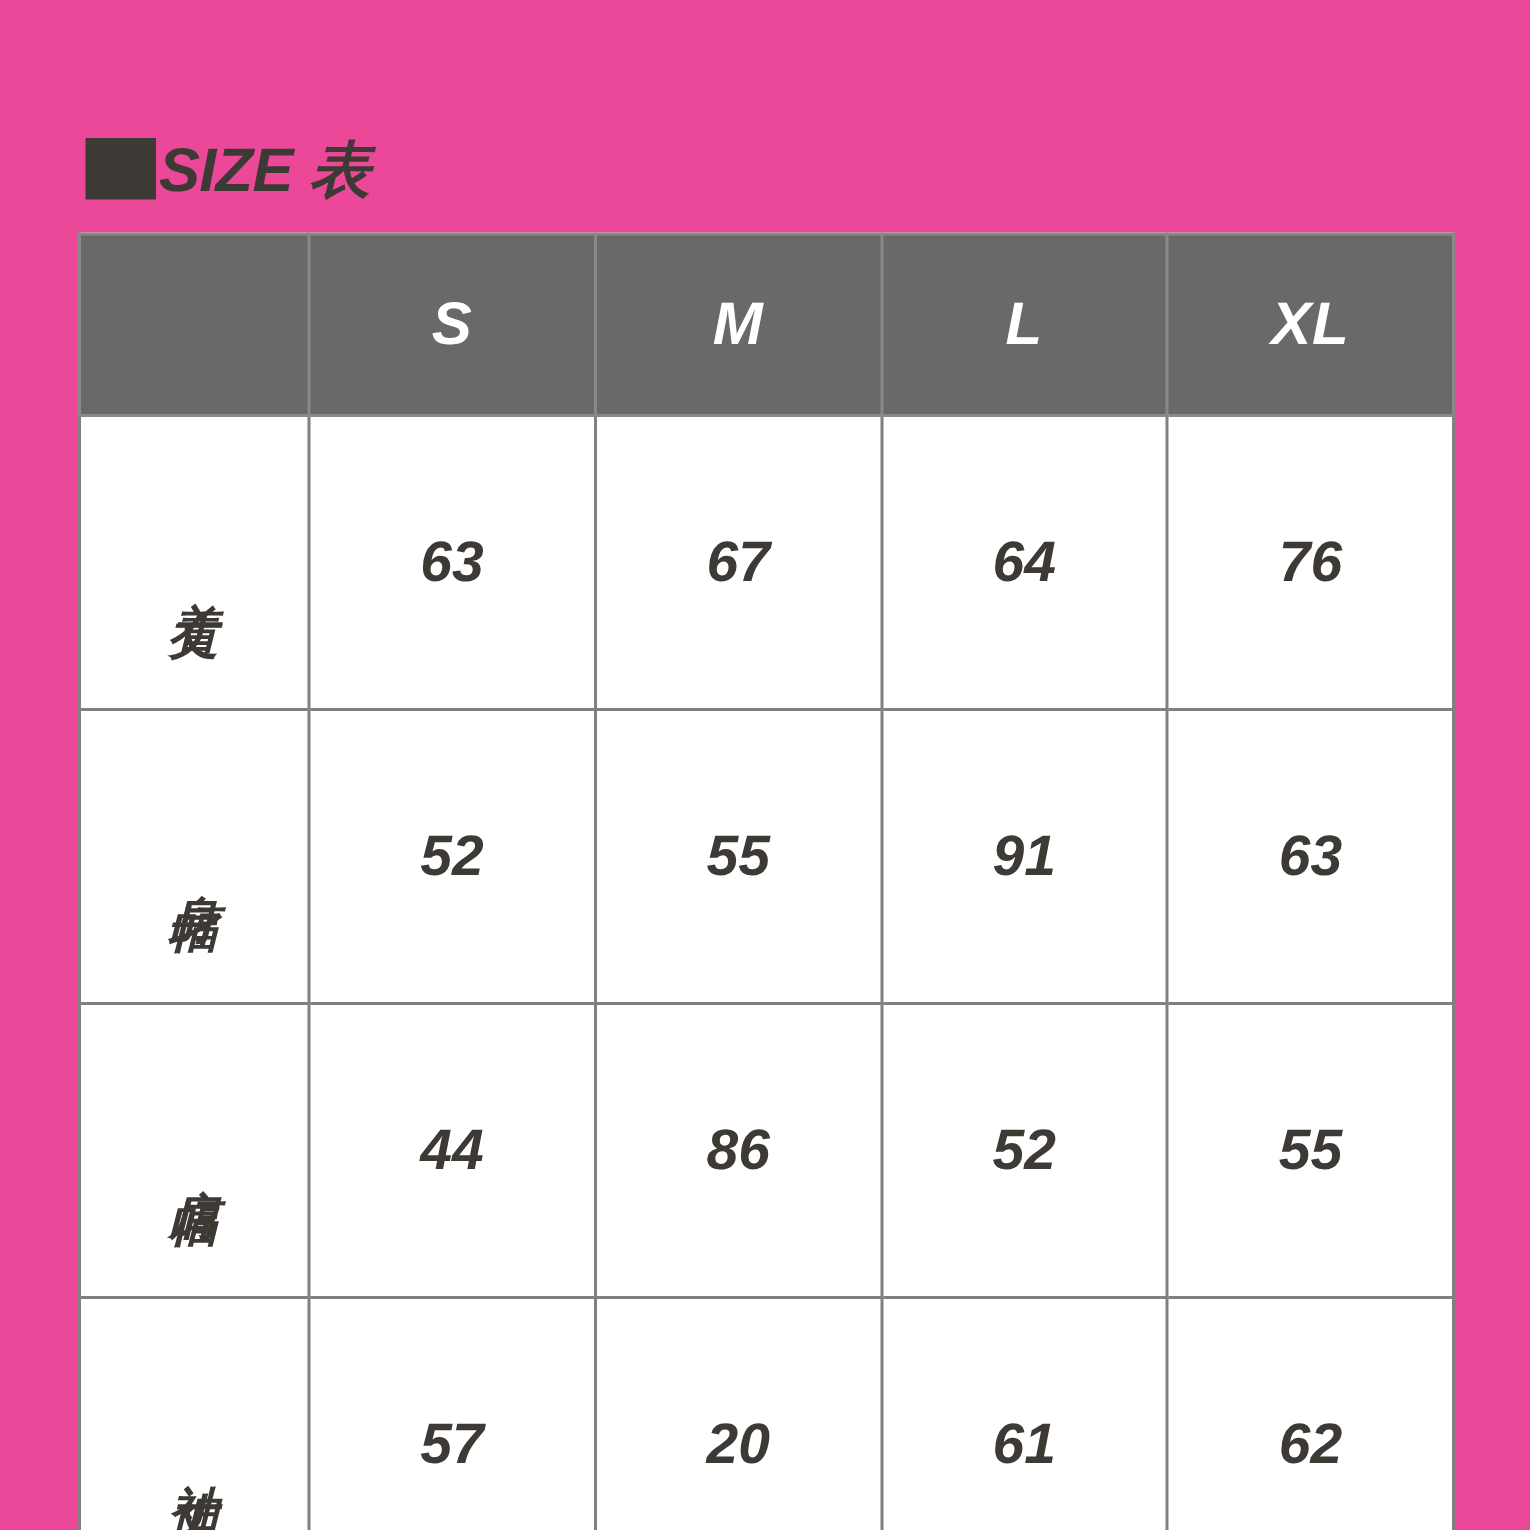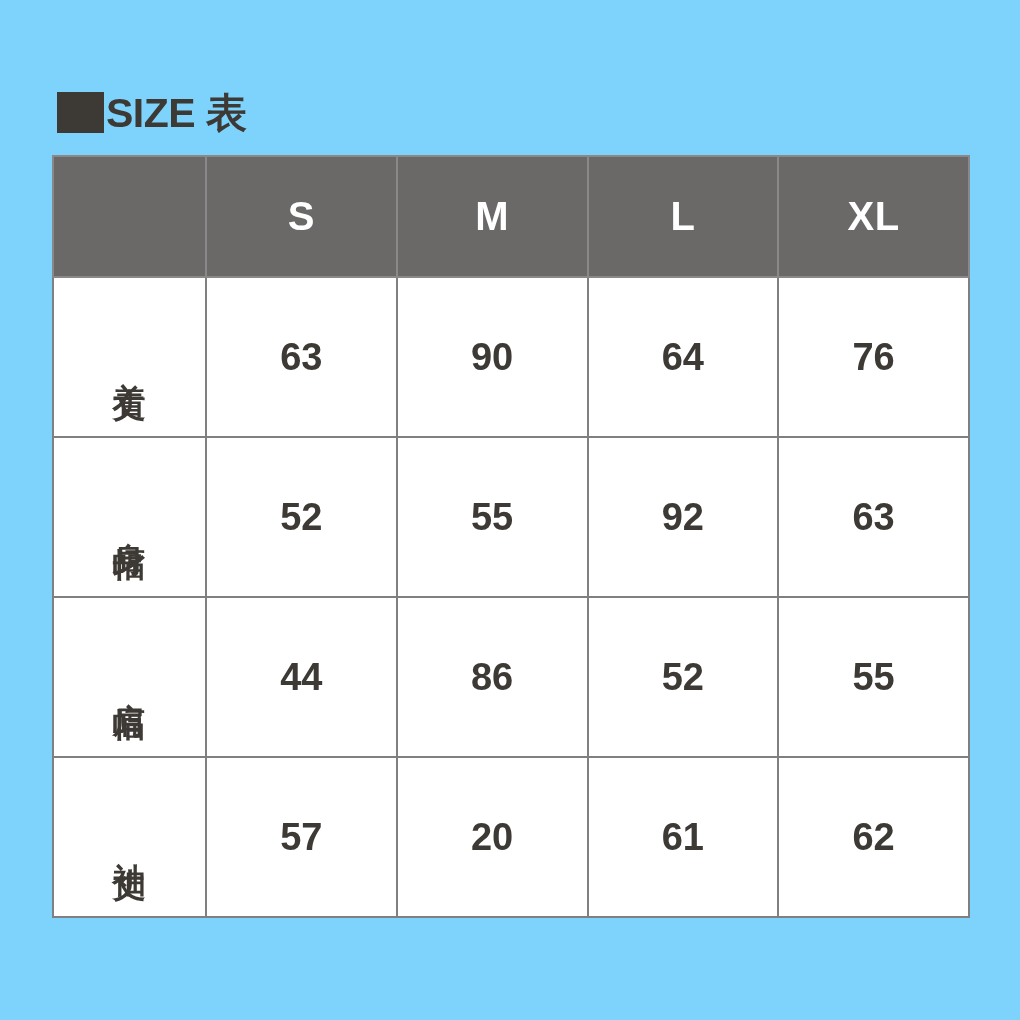--- a/index.html
+++ b/index.html
@@ -11,21 +11,22 @@
     width: 1020px;
     height: 1020px;
     overflow: hidden;
     font-family: "Liberation Sans", "DejaVu Sans", sans-serif;
   }
 
   #page {
     position: relative;
     width: 1020px;
     height: 1020px;
-    background: #7dd3fc;
+    background: #ec4899;
+    font-style: italic;
   }
 
   
   .title-row {
     position: absolute;
     left: 57px;
     top: 88px;
     height: 48px;
     display: flex;
     align-items: center;
@@ -77,21 +78,21 @@
     height: 119px;
     font-size: 40px;
     font-weight: 700;
     letter-spacing: 0.5px;
     border-color: #8a8888;
   }
   .size-table thead th.corner {
     background: #6b6868;
   }
 
-  .size-table tbody tr { height: 160px; }
+  .size-table tbody tr { height: 196px; }
 
   .row-label {
     color: #3d3935;
     font-size: 33px;
     font-weight: 700;
     line-height: 1.28;
   }
   .row-label .vtxt {
     display: inline-block;
     writing-mode: vertical-rl;
@@ -132,30 +133,30 @@
         <th>M</th>
         <th>L</th>
         <th>XL</th>
       </tr>
     </thead>
     <tbody>
 
       <tr>
         <td class="row-label"><span class="vtxt">着丈</span></td>
         <td class="val">63</td>
-        <td class="val">90</td>
+        <td class="val">67</td>
         <td class="val">64</td>
         <td class="val">76</td>
       </tr>
 
       <tr>
         <td class="row-label"><span class="vtxt">身幅</span></td>
         <td class="val">52</td>
         <td class="val">55</td>
-        <td class="val">92</td>
+        <td class="val">91</td>
         <td class="val">63</td>
       </tr>
 
       <tr>
         <td class="row-label"><span class="vtxt">肩幅</span></td>
         <td class="val">44</td>
         <td class="val">86</td>
         <td class="val">52</td>
         <td class="val">55</td>
       </tr>

